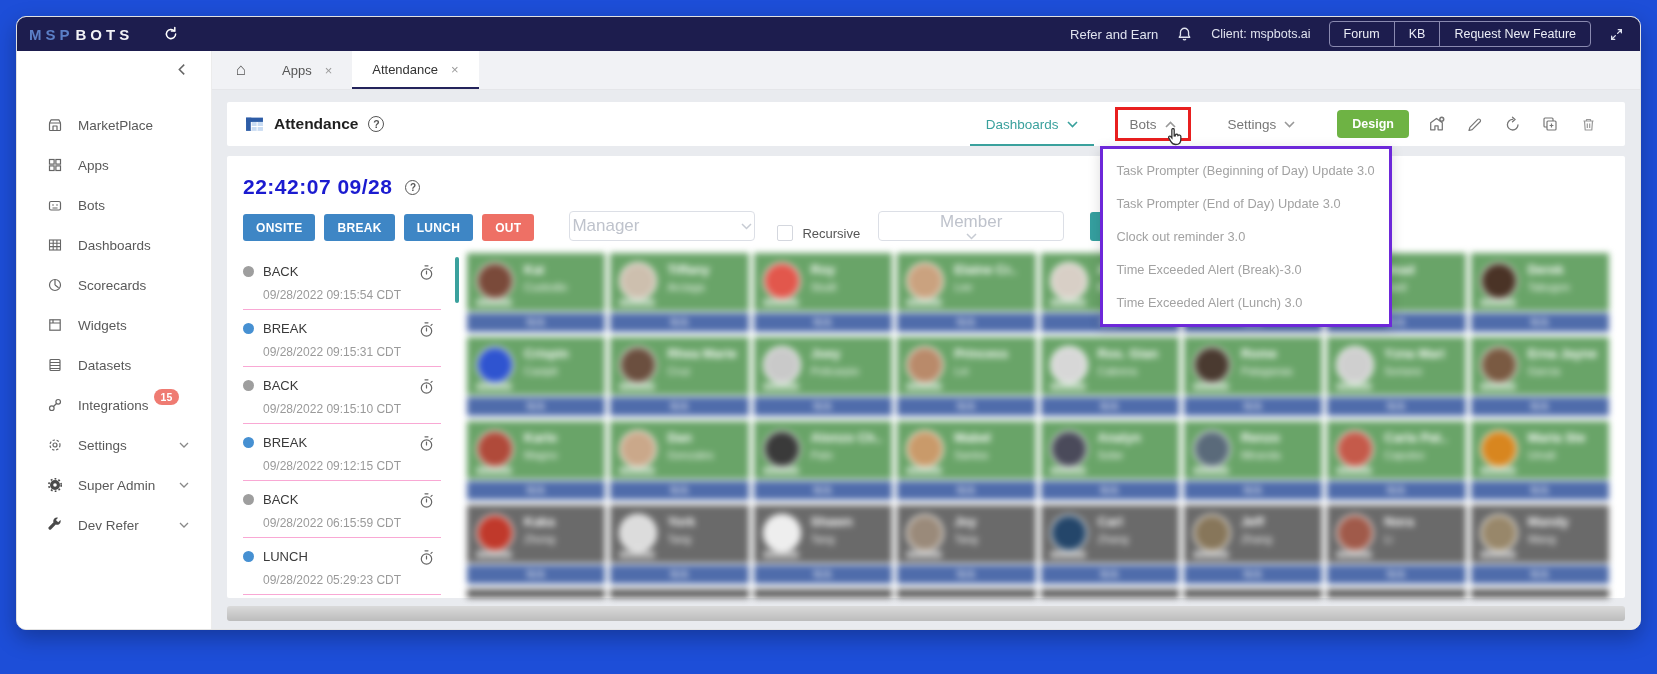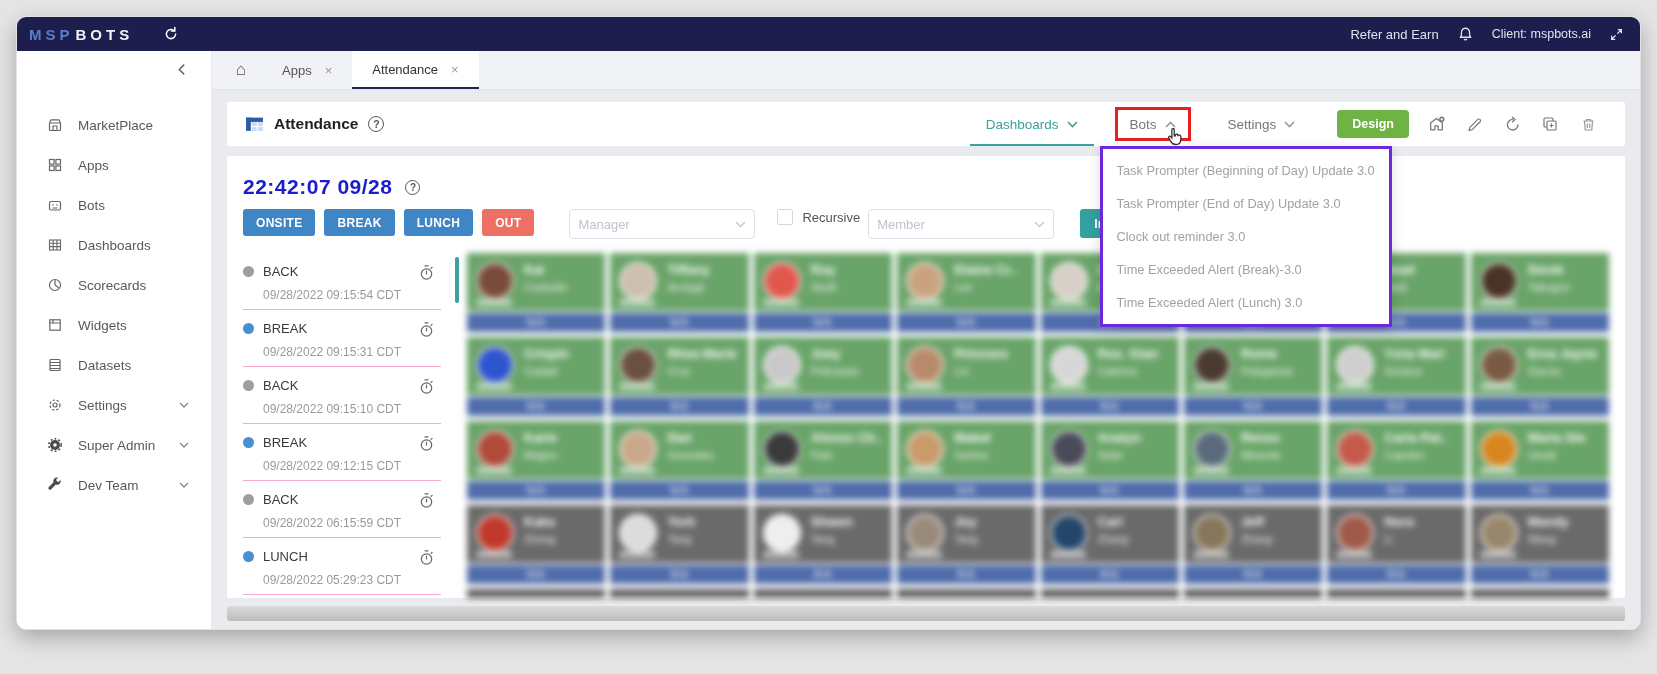--- a/index.html
+++ b/index.html
@@ -1,16 +1,16 @@
 <!DOCTYPE html>
 <html><head>
 <meta charset="utf-8">
 <style>
   html,body{margin:0;padding:0;background:#fff;}
-  .stage{position:relative;width:1657px;height:674px;background:#e5e5e5;font-family:"Liberation Sans",sans-serif;-webkit-font-smoothing:antialiased;}
+  .stage{position:relative;width:1657px;height:674px;background:#1d4ed8;font-family:"Liberation Sans",sans-serif;-webkit-font-smoothing:antialiased;}
   .frame{position:absolute;left:16px;top:16px;width:1623px;height:612px;background:#fff;border:1px solid #e2e2e2;border-radius:10px;box-shadow:0 8px 22px rgba(0,0,0,.28);overflow:hidden;display:flex;flex-direction:column;}
 
   
   .nav{flex:0 0 34px;background:#1d1d4e;display:flex;align-items:center;justify-content:space-between;padding:0 16px 0 12px;}
   .nav-left{display:flex;align-items:center;}
   .logo{display:flex;align-items:center;cursor:pointer;}
   .lg-msp{color:#5b7fc7;font-weight:bold;font-size:15px;letter-spacing:4px;}
   .lg-bots{color:#f2f2f6;font-weight:bold;font-size:15px;letter-spacing:4px;margin-left:2px;}
   .sync{margin-left:30px;display:inline-flex;cursor:pointer;}
   .nav-right{display:flex;align-items:center;gap:18px;color:#dfe2ee;font-size:13px;}
@@ -59,25 +59,25 @@
   .bots-menu{position:absolute;left:-4px;top:44px;background:#fff;border:3px solid #6d28d9;box-shadow:0 3px 12px rgba(0,0,0,.14);z-index:50;padding:5px 0;min-width:250px;}
   .bm-item{padding:9px 14px;font-size:12.8px;color:#a2a2a2;white-space:nowrap;cursor:pointer;}
   .design{background:#6eb344;color:#fff;border:none;border-radius:4px;font-size:12.5px;font-weight:bold;padding:7px 15px;margin:0 8px 0 16px;cursor:pointer;font-family:inherit;}
   .ticon{width:38px;display:flex;justify-content:center;color:#777;cursor:pointer;}
 
   
   .panel{background:#fff;margin-top:10px;flex:1;border-radius:2px;padding:14px 16px 0;display:flex;flex-direction:column;min-height:0;}
   .clockrow{flex:0 0 34px;display:flex;align-items:center;gap:13px;}
   .clock{font-size:21px;font-weight:bold;color:#1b1bd0;letter-spacing:.5px;}
   .help.sm{width:15px;height:15px;font-size:10px;}
-  .filters{flex:0 0 32px;display:flex;align-items:flex-start;margin-top:5px;}
+  .filters{flex:0 0 32px;display:flex;align-items:flex-end;margin-top:5px;}
   .stbtn{height:27px;padding:0 13px;border:none;border-radius:3px;color:#fff;font-weight:bold;font-size:12px;margin-right:9px;cursor:pointer;letter-spacing:.3px;font-family:inherit;}
-  .select{width:186px;height:30px;border:1px solid #dcdfe6;border-radius:4px;display:flex;align-items:center;justify-content:space-between;padding:0 8px;color:#bfc3cc;font-size:13px;background:#fff;box-sizing:border-box;cursor:pointer;}
+  .select{width:186px;height:30px;border:1px solid #dcdfe6;border-radius:4px;display:flex;align-items:center;justify-content:space-between;padding:0 2px;color:#bfc3cc;font-size:17px;background:#fff;box-sizing:border-box;cursor:pointer;}
   .select.mgr{margin-left:26px;}
-  .select.mem{margin-left:8px;}
+  .select.mem{margin-left:18px;flex-direction:column;}
   .chk{display:flex;align-items:center;gap:9px;font-size:13px;color:#555;margin-left:22px;cursor:pointer;}
   .box{width:14px;height:14px;border:1px solid #d4d7de;border-radius:2px;background:#fff;}
   .progress{height:29px;padding:0 14px;border:none;border-radius:3px;color:#fff;font-size:12.5px;font-weight:bold;margin-left:26px;cursor:pointer;font-family:inherit;}
 
   .panelbody{flex:1;display:flex;margin-top:12px;min-height:0;}
   .feed{flex:0 0 198px;overflow:hidden;padding-right:4px;}
   .feed-item{position:relative;height:57px;border-bottom:1px solid #f9a8d4;padding-top:9px;box-sizing:border-box;}
   .dot{width:11px;height:11px;border-radius:50%;display:inline-block;vertical-align:middle;}
   .fi-label{font-size:13px;color:#3a3a3a;margin-left:9px;vertical-align:middle;}
   .sw{position:absolute;right:6px;top:11px;color:#666;display:inline-flex;}
@@ -120,20 +120,25 @@
     </div>
     <div class="nav-right">
       <span class="nav-link">Refer and Earn</span>
       <span class="bell">
         <svg width="17" height="17" viewBox="0 0 18 18" fill="none" stroke="#dfe2ee" stroke-width="1.4" stroke-linejoin="round">
               <path d="M9 2.4a4.3 4.3 0 0 0-4.3 4.3v3.1L3.4 11.9h11.2l-1.3-2.1V6.7A4.3 4.3 0 0 0 9 2.4z"></path>
               <path d="M7.6 13.8a1.5 1.5 0 0 0 2.8 0"></path>
             </svg>
       </span>
       <span class="client">Client: mspbots.ai</span>
+      <div class="btn-group">
+        <span class="nav-btn">Forum</span>
+        <span class="nav-btn">KB</span>
+        <span class="nav-btn">Request New Feature</span>
+      </div>
       <span class="fsicon">
         <svg width="15" height="15" viewBox="0 0 17 17" fill="none" stroke="#dfe2ee" stroke-width="1.5" stroke-linecap="round">
               <path d="M10.5 3H14v3.5M14 3l-4.2 4.2M6.5 14H3v-3.5M3 14l4.2-4.2"></path>
             </svg>
       </span>
     </div>
   </header>
 
   <div class="appbody">
 
@@ -208,20 +213,31 @@
                 <svg width="16" height="16" viewBox="0 0 16 16" fill="none" stroke="#666" stroke-width="1.2">
                   <rect x="3" y="2.5" width="10" height="11" rx="1"></rect>
                   <path d="M3 5.5h10M3 8.5h10M3 11.5h10"></path>
                 </svg>
               </span>
           <span class="sb-lb">Datasets</span>
         </div>
         <div class="sb-item">
           <span class="sb-ic">
                 <svg width="16" height="16" viewBox="0 0 16 16" fill="none" stroke="#666" stroke-width="1.2">
+                  <circle cx="4.8" cy="11.2" r="2.3"></circle>
+                  <circle cx="11.2" cy="4.8" r="2.3"></circle>
+                  <path d="M6.5 9.5l3-3"></path>
+                </svg>
+              </span>
+          <span class="sb-lb">Integrations</span>
+          <span class="badge">15</span>
+        </div>
+        <div class="sb-item">
+          <span class="sb-ic">
+                <svg width="16" height="16" viewBox="0 0 16 16" fill="none" stroke="#666" stroke-width="1.2">
                   <circle cx="8" cy="8" r="2"></circle>
                   <circle cx="8" cy="8" r="5" stroke-dasharray="2.4 1.7"></circle>
                 </svg>
               </span>
           <span class="sb-lb">Settings</span>
           <span class="sb-chev">
                 <svg width="10" height="6" viewBox="0 0 10 6" fill="none" stroke="#888" stroke-width="1.3">
                   <path d="M1 1l4 4 4-4"></path>
                 </svg>
               </span>
@@ -240,21 +256,21 @@
                   <path d="M1 1l4 4 4-4"></path>
                 </svg>
               </span>
         </div>
         <div class="sb-item">
           <span class="sb-ic">
                 <svg width="16" height="16" viewBox="0 0 16 16">
                   <path d="M13.7 4.3a3.6 3.6 0 0 1-4.9 3.3l-4.6 4.6a1.6 1.6 0 0 1-2.3-2.3l4.6-4.6a3.6 3.6 0 0 1 4.6-4.6L8.9 2.9l2.3 2.3 2.2-2.2c.2.4.3.8.3 1.3z" fill="#4a4a4a"></path>
                 </svg>
               </span>
-          <span class="sb-lb">Dev Team</span>
+          <span class="sb-lb">Dev Refer</span>
           <span class="sb-chev">
                 <svg width="10" height="6" viewBox="0 0 10 6" fill="none" stroke="#888" stroke-width="1.3">
                   <path d="M1 1l4 4 4-4"></path>
                 </svg>
               </span>
         </div>
       </nav>
     </aside>
 
     <main class="main">

